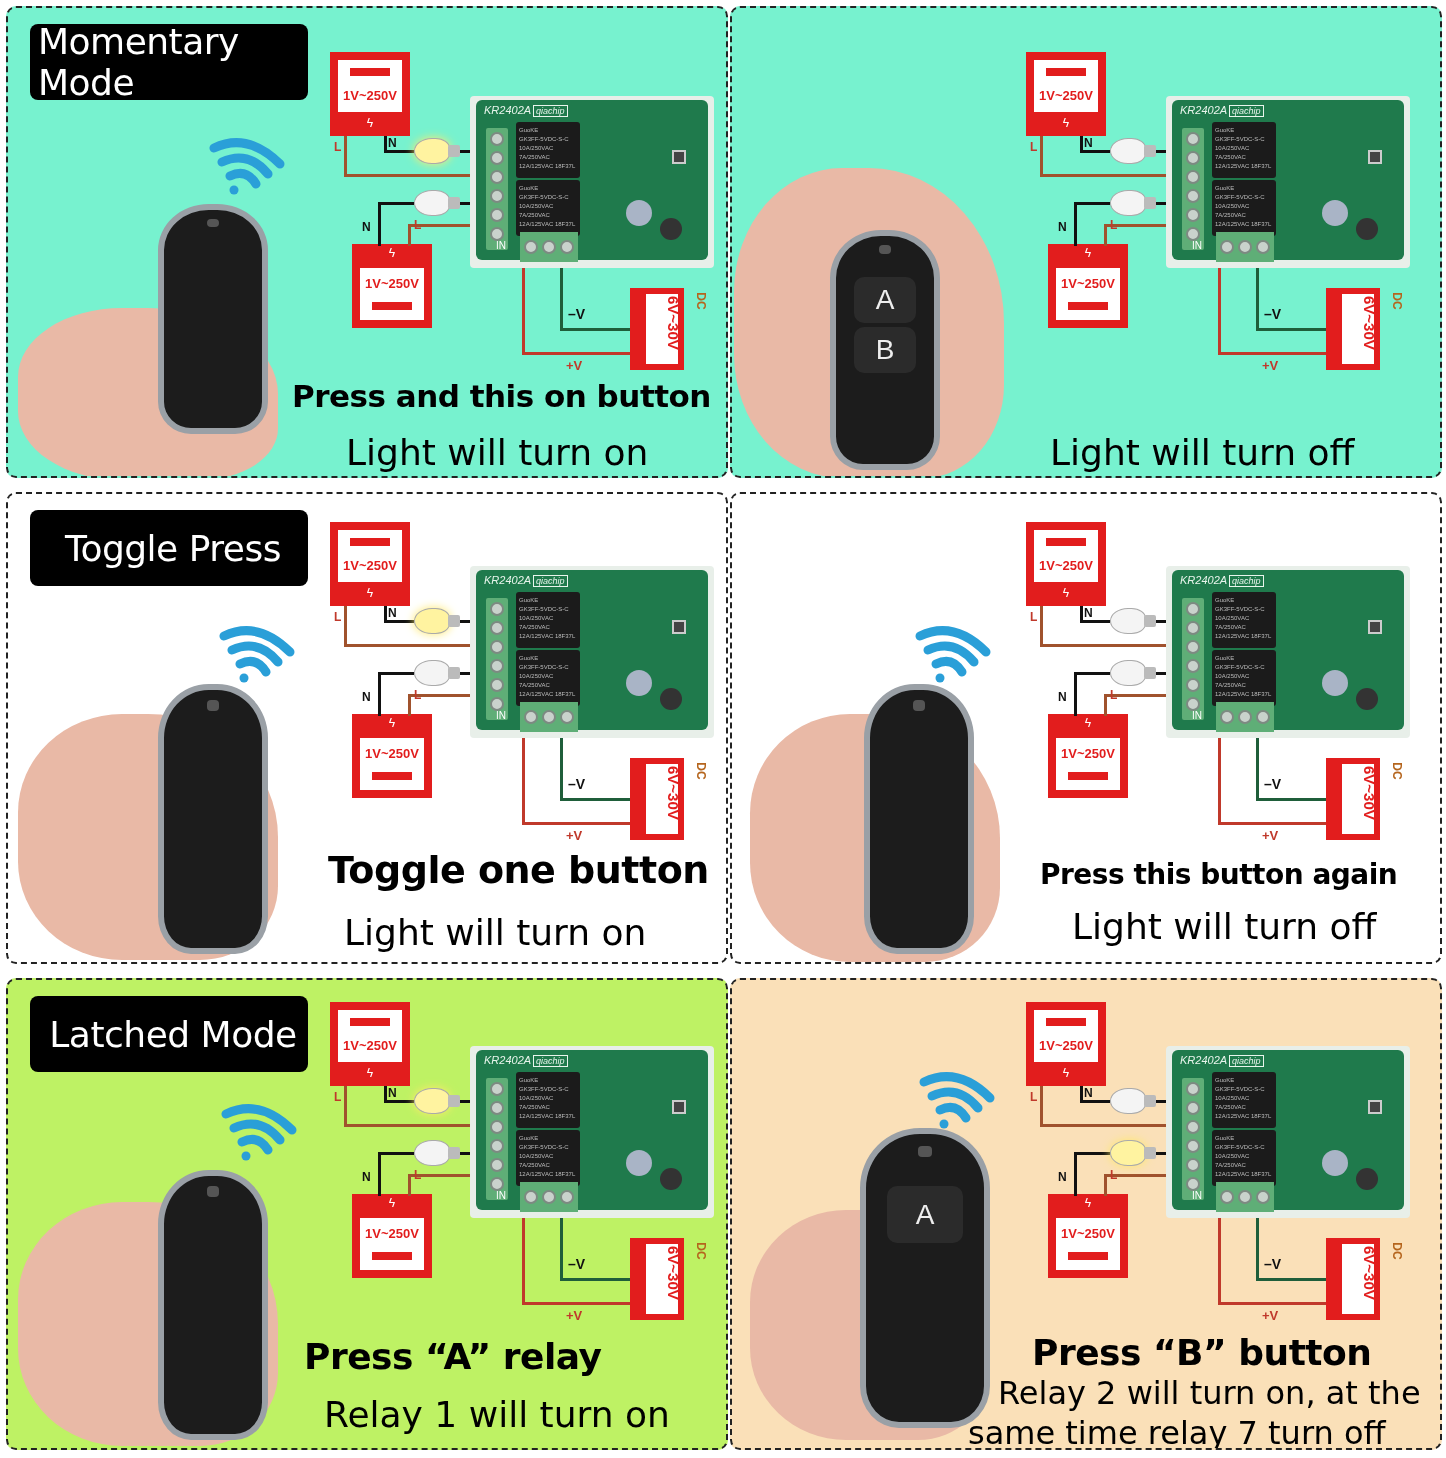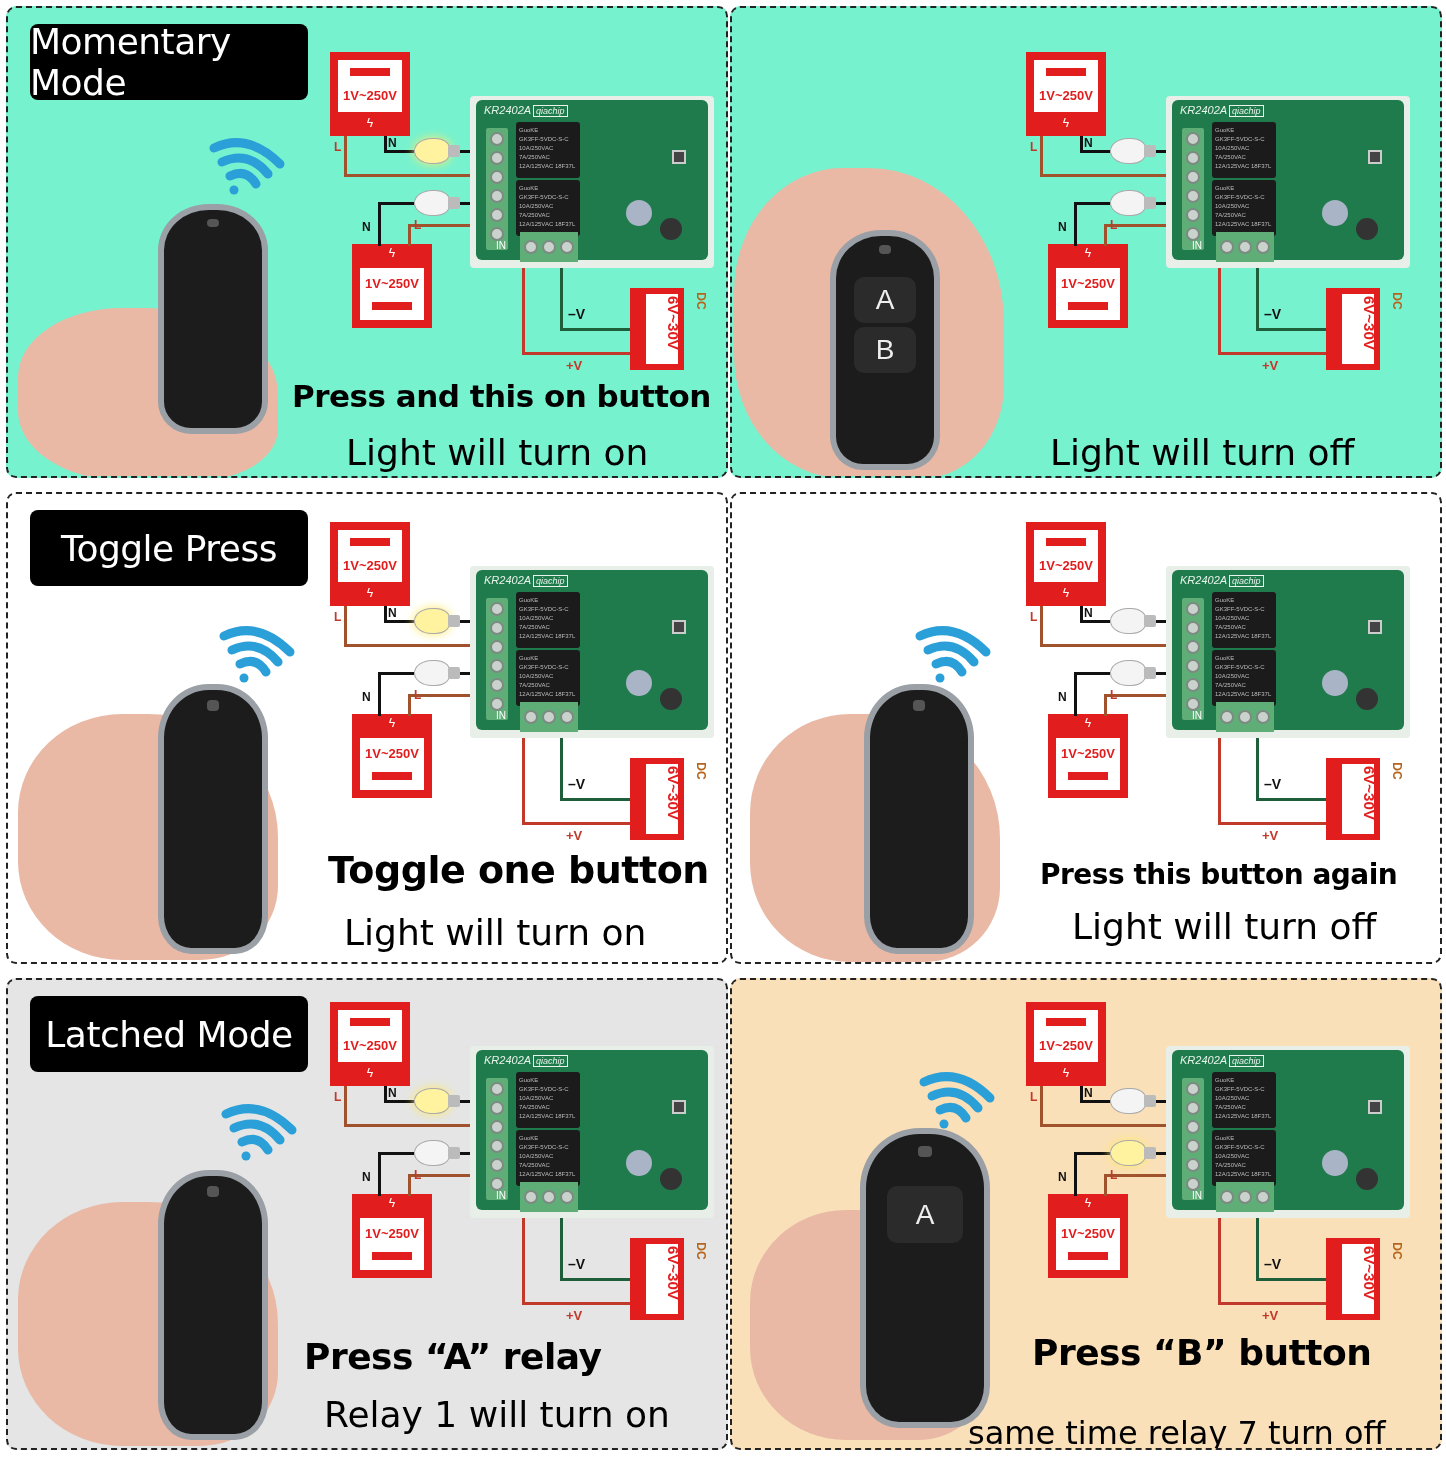--- a/index.html
+++ b/index.html
@@ -1,18 +1,18 @@
 <!DOCTYPE html>
 <html><head>
 <meta charset="utf-8">
 <style>
   * { box-sizing: border-box; margin: 0; padding: 0; }
   body { width: 1446px; height: 1458px; background: #ffffff; font-family: "Liberation Sans", sans-serif; position: relative; overflow: hidden; }
   .panel { position: absolute; border: 2px dashed #222; border-radius: 10px; overflow: hidden; }
-  .mode-label { position: absolute; left: 22px; top: 16px; width: 278px; height: 76px; background: #000; color: #fff; border-radius: 8px; font-size: 36px; display: flex; align-items: center; justify-content: center; font-family: "DejaVu Sans", sans-serif; letter-spacing: -0.5px; }
+  .mode-label { position: absolute; left: 22px; top: 16px; width: 278px; height: 76px; background: #000; color: #fff; border-radius: 8px; font-size: 36px; display: flex; align-items: center; justify-content: center; font-family: "DejaVu Sans", sans-serif; letter-spacing: -0.5px; padding-left: 8px; }
   .caption-bold { position: absolute; font-weight: 900; color: #000; font-family: "DejaVu Sans", sans-serif; white-space: nowrap; letter-spacing: -0.5px; }
   .caption { position: absolute; color: #000; font-family: "DejaVu Sans", sans-serif; white-space: nowrap; }
   
   .diagram { position: absolute; width: 400px; height: 320px; }
   .pcb { position: absolute; left: 140px; top: 44px; width: 244px; height: 172px; background: #e8efe9; border-radius: 4px; }
   .pcb-inner { position: absolute; left: 6px; top: 4px; right: 6px; bottom: 8px; background: #1f7a4c; border-radius: 6px; }
   .pcb-model { position: absolute; left: 8px; top: 4px; font-size: 11px; color: #e8f5ec; white-space: nowrap; font-style: italic; }
   .pcb-brand { display: inline-block; border: 1px solid #e8f5ec; padding: 0 2px; font-size: 9px; margin-left: 2px; }
   .relay { position: absolute; left: 40px; width: 64px; height: 56px; background: #1b1b1b; border-radius: 3px; color: #bbb; font-size: 6px; padding: 4px 3px; line-height: 9px; }
   .terminal { position: absolute; left: 10px; top: 28px; width: 22px; height: 122px; background: #5fae77; border-radius: 2px; }
@@ -455,21 +455,21 @@
         <div class="win"></div>
         <div class="txt">6V~30V</div>
       </div>
       <div class="lbl" style="left:362px;top:242px;color:#b5651d;transform:rotate(90deg);">DC</div>
     </div>
 
     <div class="caption-bold" style="left: 308px; top: 364px; font-size: 28px;">Press this button again</div>
     <div class="caption" style="left: 340px; top: 412px; font-size: 36px;">Light will turn off</div>
 
   </div>
-    <div class="panel" style="left: 6px; top: 978px; width: 722px; height: 472px; background: #e5e5e5;">
+    <div class="panel" style="left: 6px; top: 978px; width: 722px; height: 472px; background: #bef264;">
     <div class="mode-label">Latched Mode</div>
 
     <div class="wifi" style="left: 212px; top: 112px;">
       <svg width="80" height="70" viewBox="0 0 80 70">
         <path d="M6 22 Q40 6 72 38" stroke="#2a9fd8" stroke-width="9" fill="none" stroke-linecap="round"></path>
         <path d="M14 36 Q40 24 60 48" stroke="#2a9fd8" stroke-width="9" fill="none" stroke-linecap="round"></path>
         <path d="M22 50 Q38 42 48 58" stroke="#2a9fd8" stroke-width="9" fill="none" stroke-linecap="round"></path>
         <circle cx="26" cy="64" r="4.5" fill="#2a9fd8"></circle>
       </svg>
     </div>
@@ -668,15 +668,16 @@
       </div>
 
       <div class="dc-box" style="left:300px;top:236px;">
         <div class="win"></div>
         <div class="txt">6V~30V</div>
       </div>
       <div class="lbl" style="left:362px;top:242px;color:#b5651d;transform:rotate(90deg);">DC</div>
     </div>
 
     <div class="caption-bold" style="left: 300px; top: 352px; font-size: 36px;">Press “B” button</div>
+    <div class="caption" style="left: 266px; top: 394px; font-size: 32px;">Relay 2 will turn on, at the</div>
     <div class="caption" style="left: 236px; top: 434px; font-size: 32px;">same time relay 7 turn off</div>
   </div>
   </div>
 
 </body></html>

